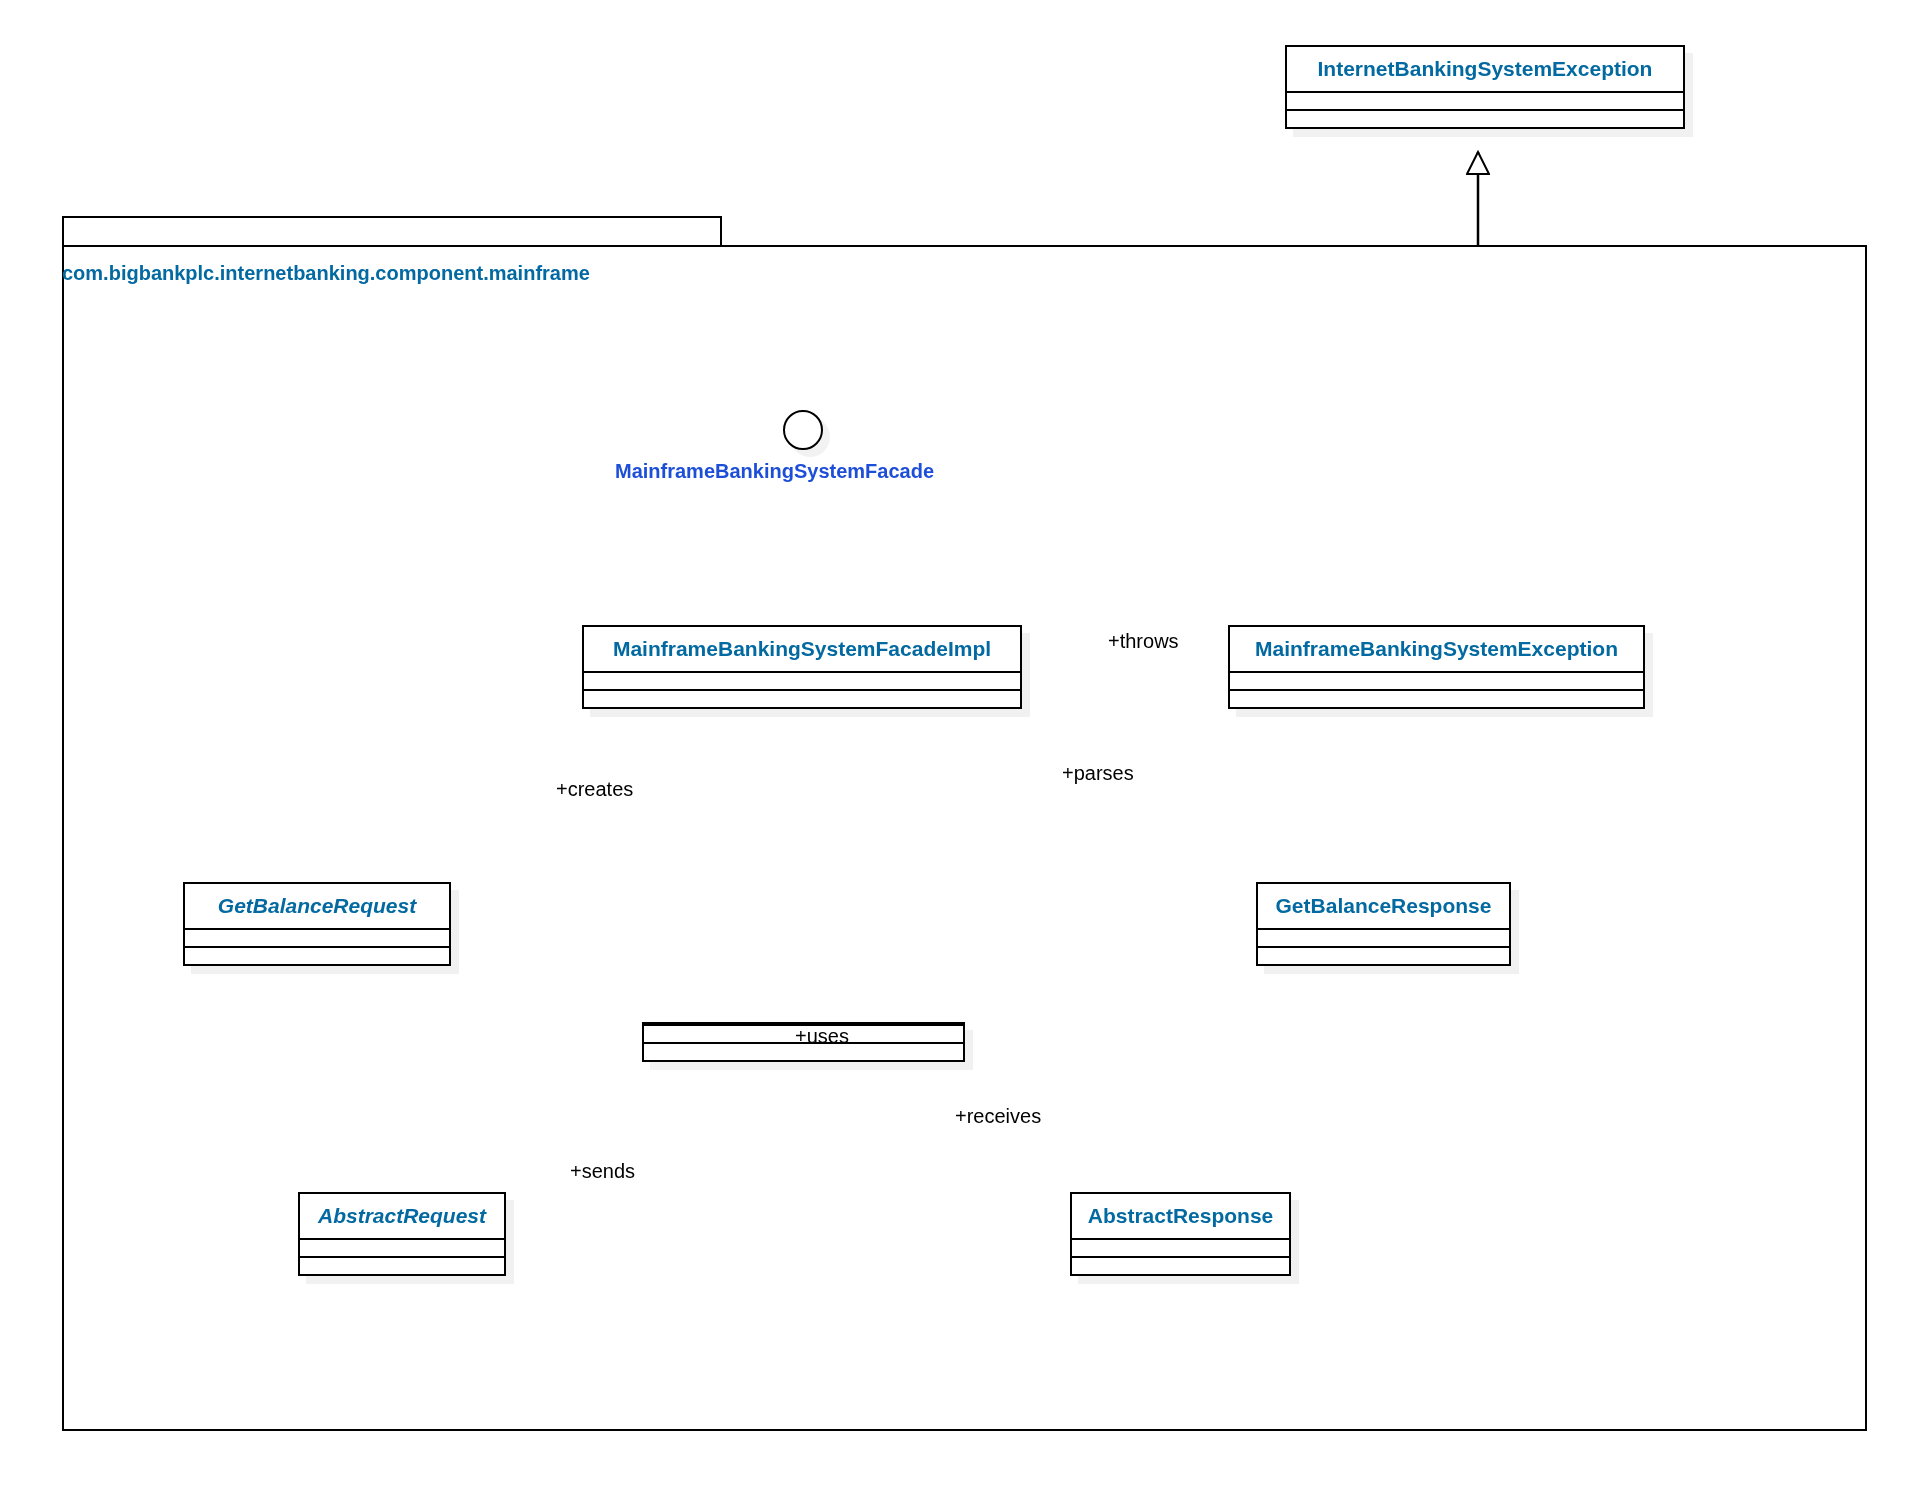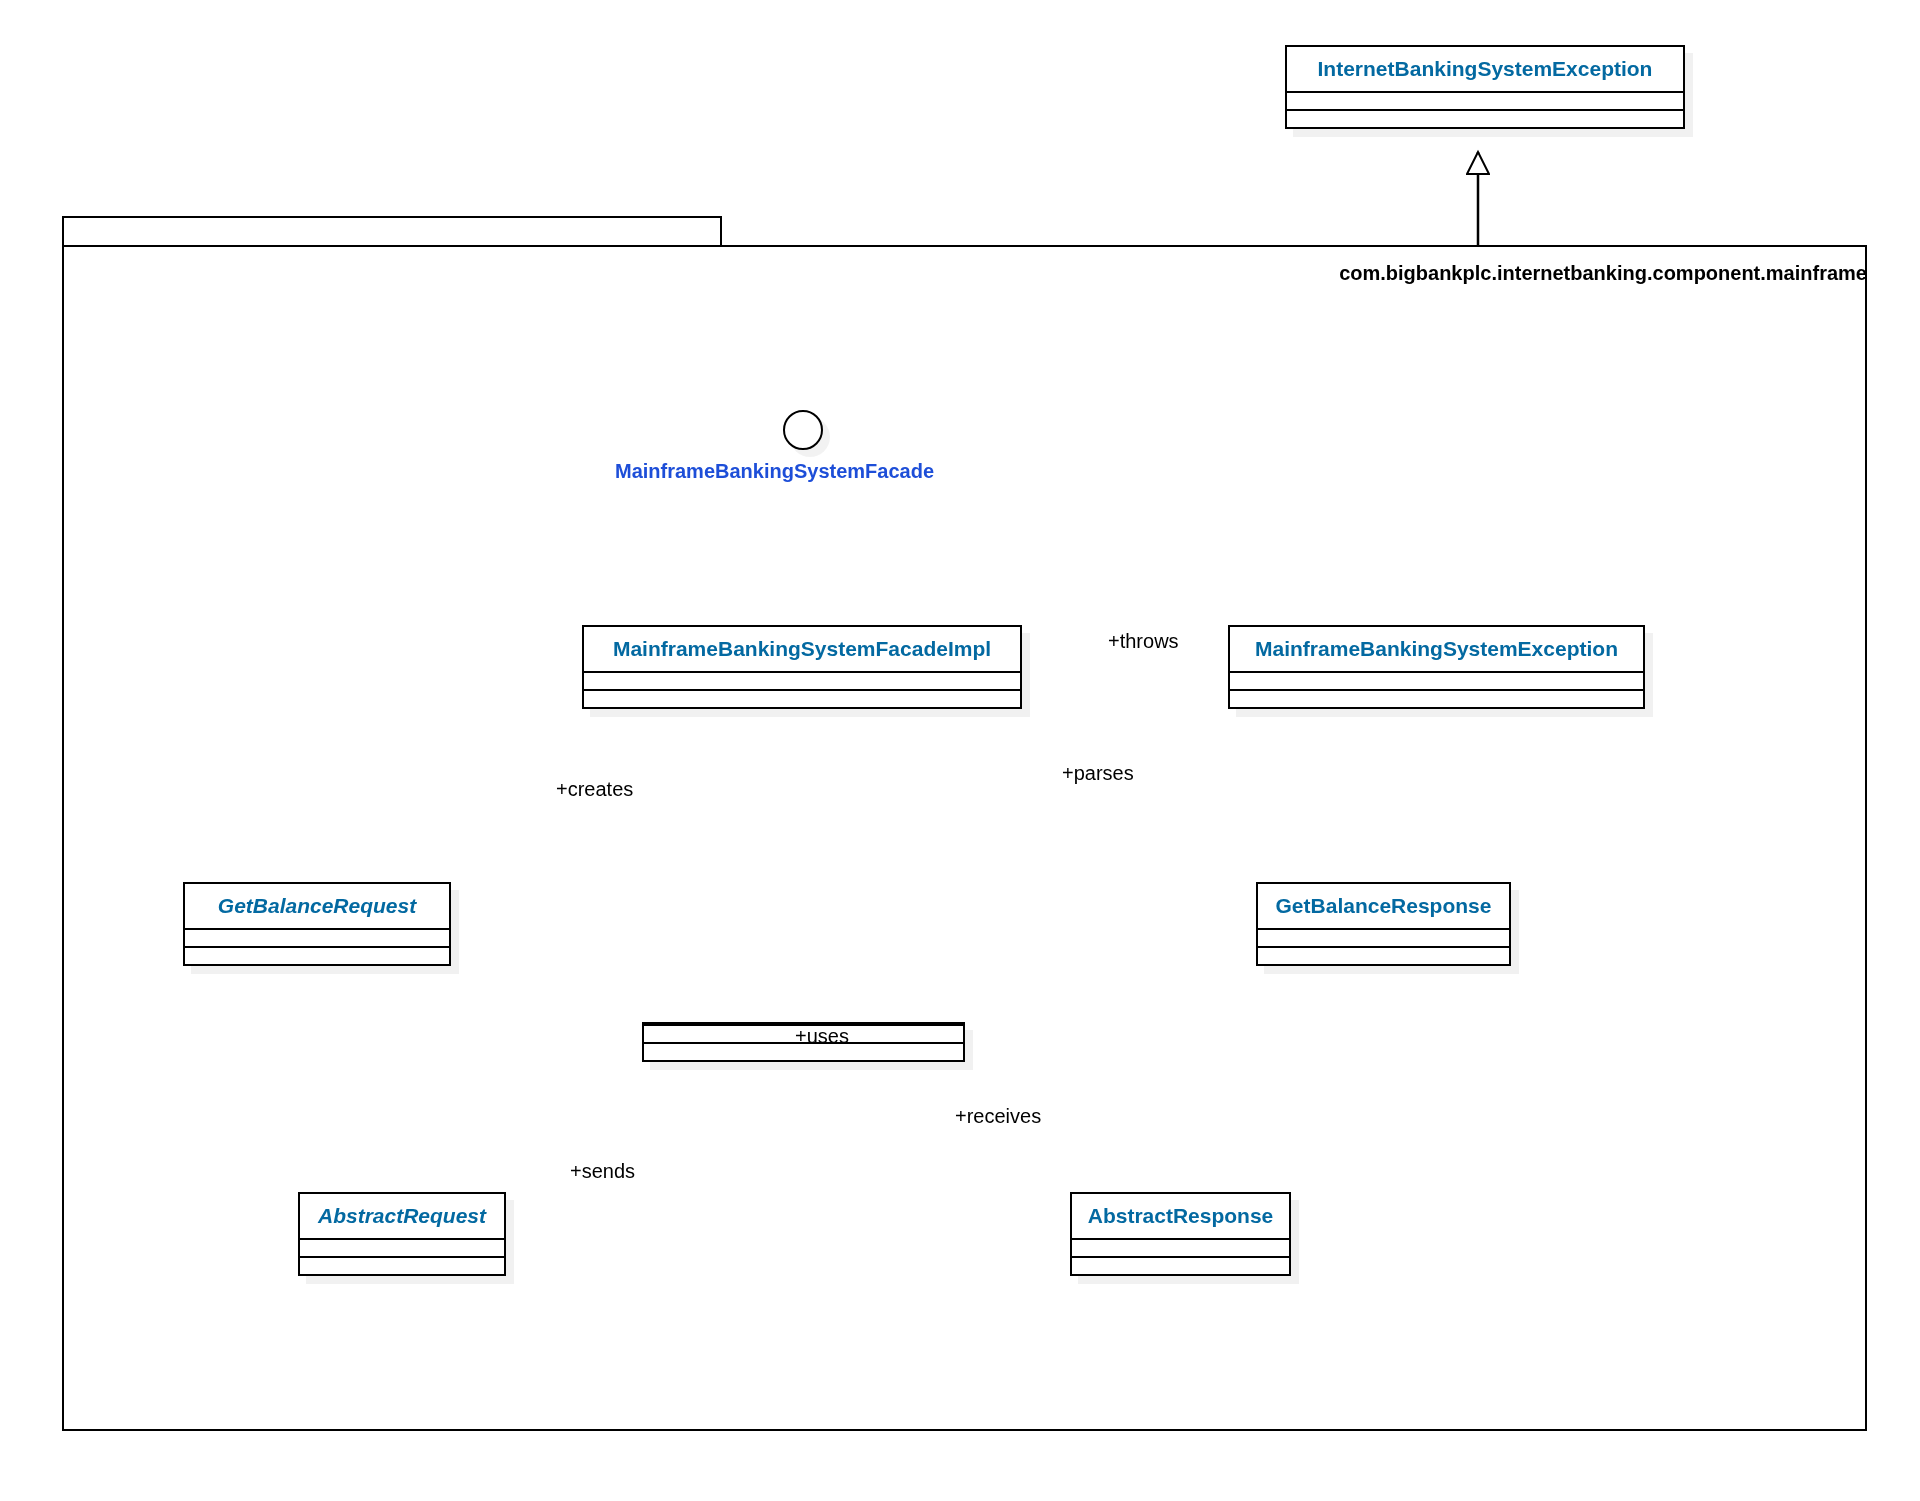--- a/index.html
+++ b/index.html
@@ -66,23 +66,23 @@
     position: absolute;
     border: 2px solid #000000;
     background: #ffffff;
     box-sizing: border-box;
     z-index: 1;
   }
   .pkg-title {
     position: absolute;
     font-size: 20px;
     font-weight: bold;
-    color: #000000;
-    white-space: nowrap;
-    text-align: right;
+    color: #0369a1;
+    white-space: nowrap;
+    text-align: left;
     z-index: 3;
   }
 
   
   .lollipop-circle {
     position: absolute;
     width: 40px;
     height: 40px;
     border: 2px solid #000000;
     border-radius: 50%;

